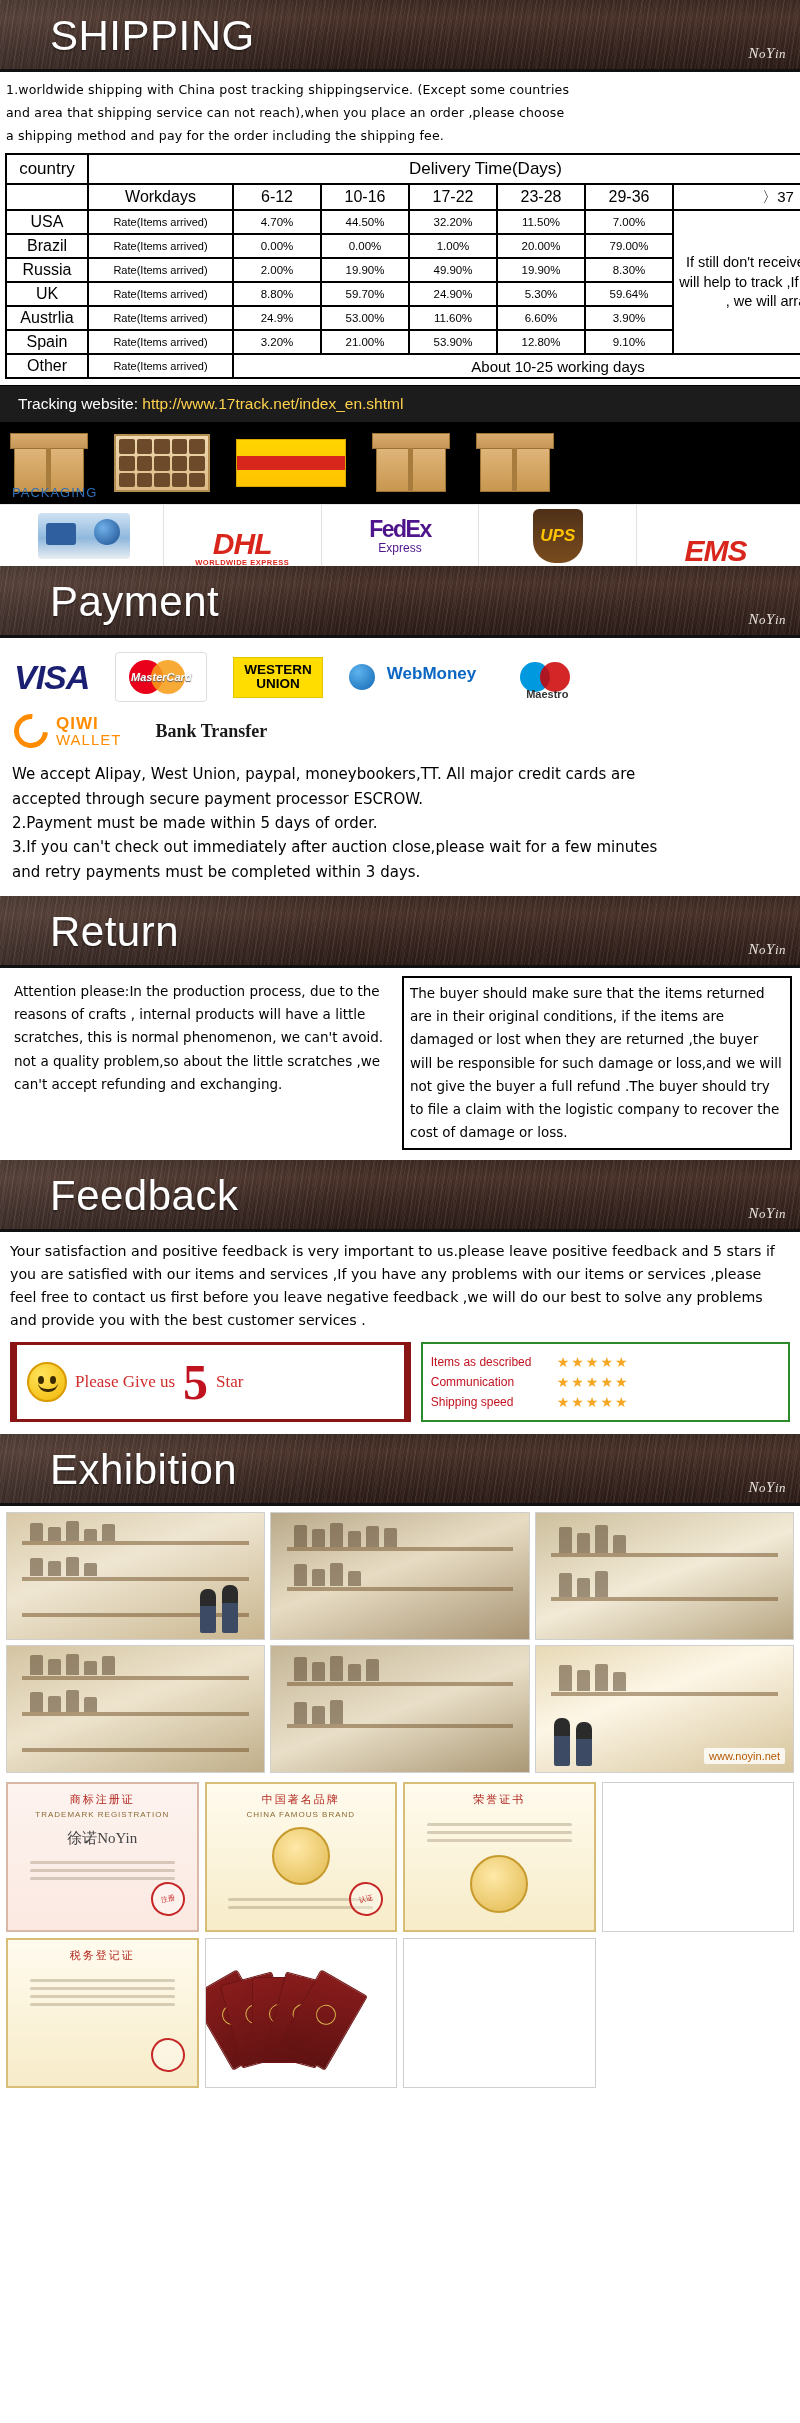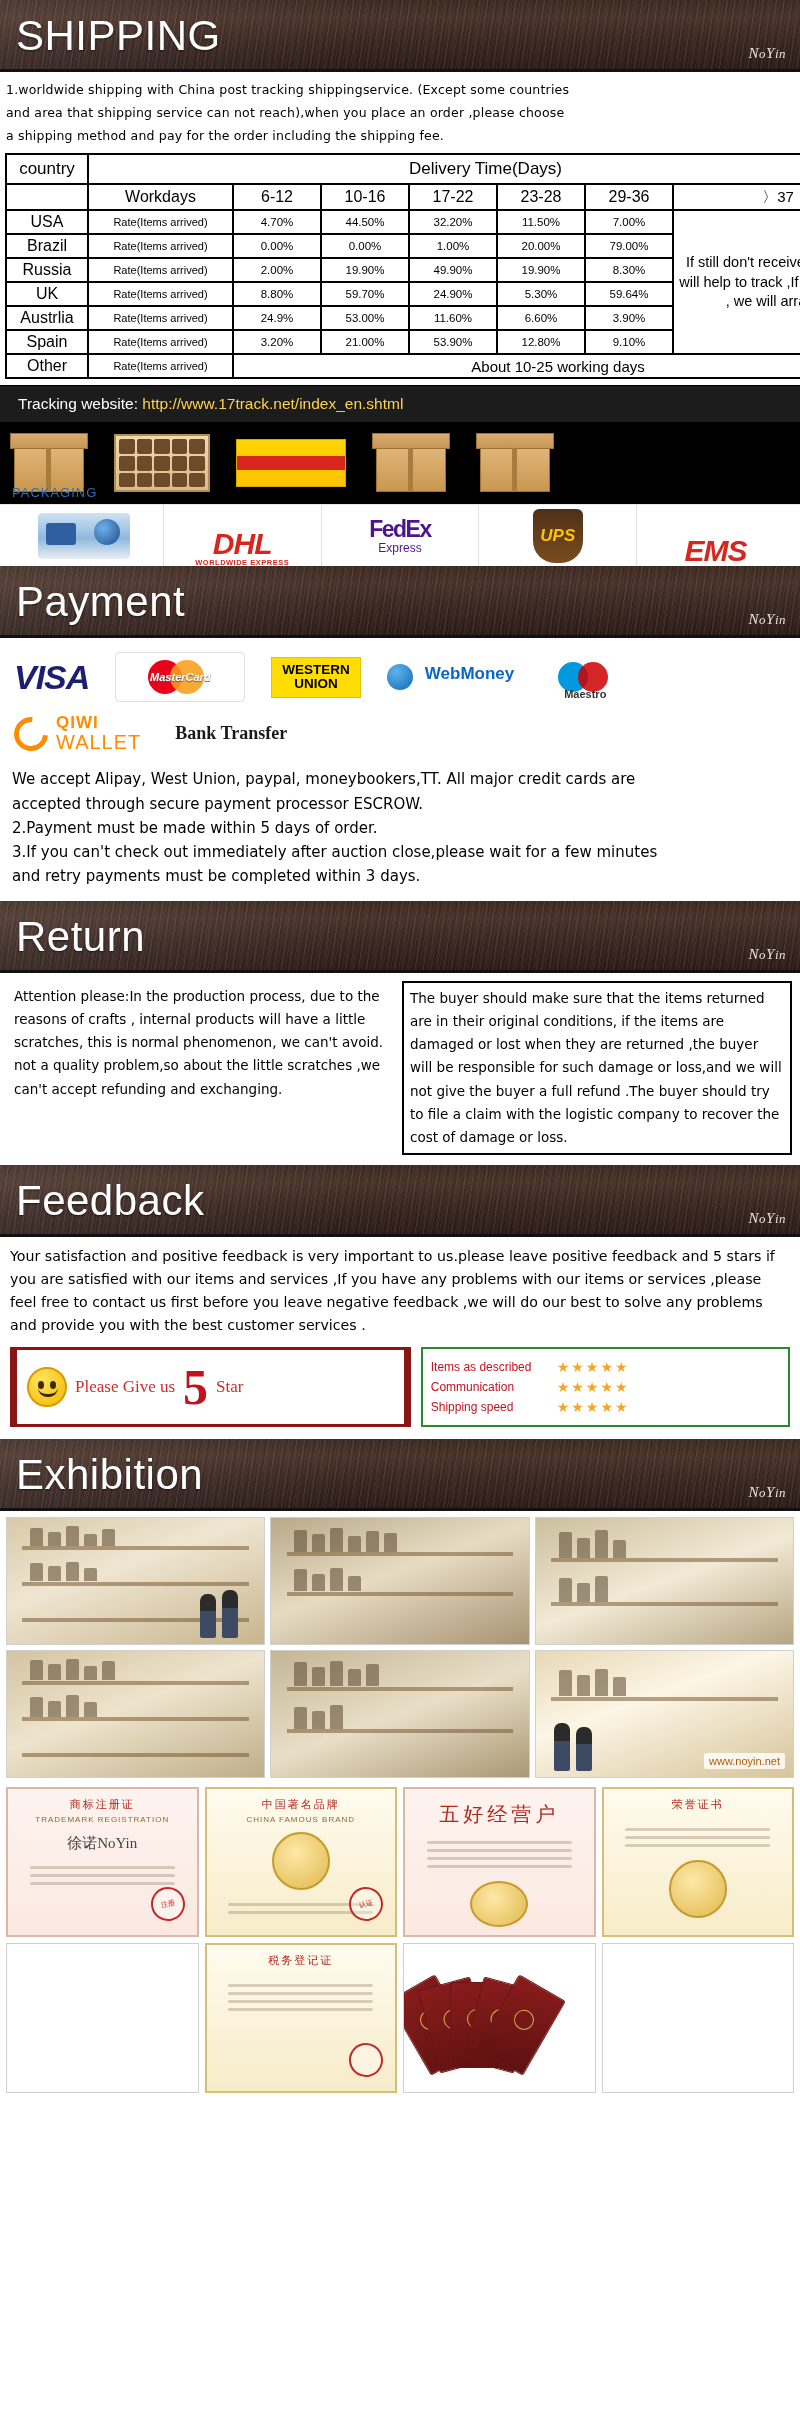--- a/index.html
+++ b/index.html
@@ -35,20 +35,21 @@
   .banner-title {
     position: relative;
     z-index: 2;
     color: #fff;
     font-size: 42px;
     font-weight: 400;
     letter-spacing: 0.5px;
     line-height: 72px;
     padding-left: 16px;
     text-shadow: 0 1px 2px rgba(0,0,0,.6);
+    margin-left: 34px;
   }
   .banner-logo {
     position: absolute;
     right: 14px;
     bottom: 7px;
     z-index: 2;
     color: #e8e2dc;
     font-size: 13px;
     font-style: italic;
     font-family: "Liberation Serif", serif;
@@ -214,21 +215,21 @@
   
   .pay-logos {
     background:#fff; padding: 14px 10px 6px 14px;
     display:flex; align-items:center; gap:26px;
   }
   .visa {
     color:#1a1f71; font-size:34px; font-weight:bold; font-style:italic;
     font-family:"Liberation Sans", sans-serif; letter-spacing:-1px;
   }
   .mc {
-    position:relative; width:130px; height:50px;
+    position:relative; width:92px; height:50px;
     border:1px solid #ddd; border-radius:4px;
     display:flex; align-items:center; justify-content:center;
     background:#fff;
   }
   .mc .circs { position:relative; width:64px; height:34px; }
   .mc .circs span { position:absolute; top:0; width:34px; height:34px; border-radius:50%; }
   .mc .circs .r { left:0;  background:#eb001b; }
   .mc .circs .y { left:22px; background:rgba(247,158,27,.88); }
   .mc .txt { position:absolute; font-size:11px; font-weight:bold; font-style:italic; color:#fff; text-shadow:0 1px 1px #555;}
   .wu {
@@ -257,21 +258,21 @@
     display:flex; align-items:center; gap:34px;
   }
   .qiwi { display:flex; align-items:center; gap:8px; }
   .qiwi .ring {
     width:34px; height:34px; border-radius:50%;
     border:5px solid #ff8c00; border-right-color:transparent;
     transform: rotate(-40deg);
   }
   .qiwi .qt { line-height:1.05; }
   .qiwi .qt b { display:block; color:#ff8c00; font-size:17px; letter-spacing:1px; }
-  .qiwi .qt i { display:block; color:#ff8c00; font-size:20px; font-style:normal; letter-spacing:1px; }
+  .qiwi .qt i { display:block; color:#ff8c00; font-size:15px; font-style:normal; letter-spacing:1px; }
   .bank-transfer {
     font-family:"Liberation Serif", serif;
     font-size:18px; font-weight:bold; color:#1a1a1a;
   }
 
   
   .pay-body {
     background:#fff;
     padding: 4px 10px 12px 12px;
     font-size: 15px;
@@ -816,30 +817,20 @@
     <div class="cert cert-gold">
       <div class="cert-title">中国著名品牌</div>
       <div class="cert-sub">CHINA FAMOUS BRAND</div>
       <div class="cert-badge"></div>
       <div class="cert-lines">
           <i></i>
           <i></i>
         </div>
       <div class="cert-seal">认证</div>
     </div>
-    <div class="cert cert-red">
-      <div class="cert-char">五好经营户</div>
-      <div class="cert-lines">
-          <i></i>
-          <i></i>
-          <i></i>
-          <i></i>
-        </div>
-      <div class="cert-badge"></div>
-    </div>
     <div class="cert cert-gold">
       <div class="cert-title">荣誉证书</div>
       <div class="cert-lines">
           <i></i>
           <i></i>
           <i></i>
         </div>
       <div class="cert-badge"></div>
     </div>
     <div class="cert"></div>

